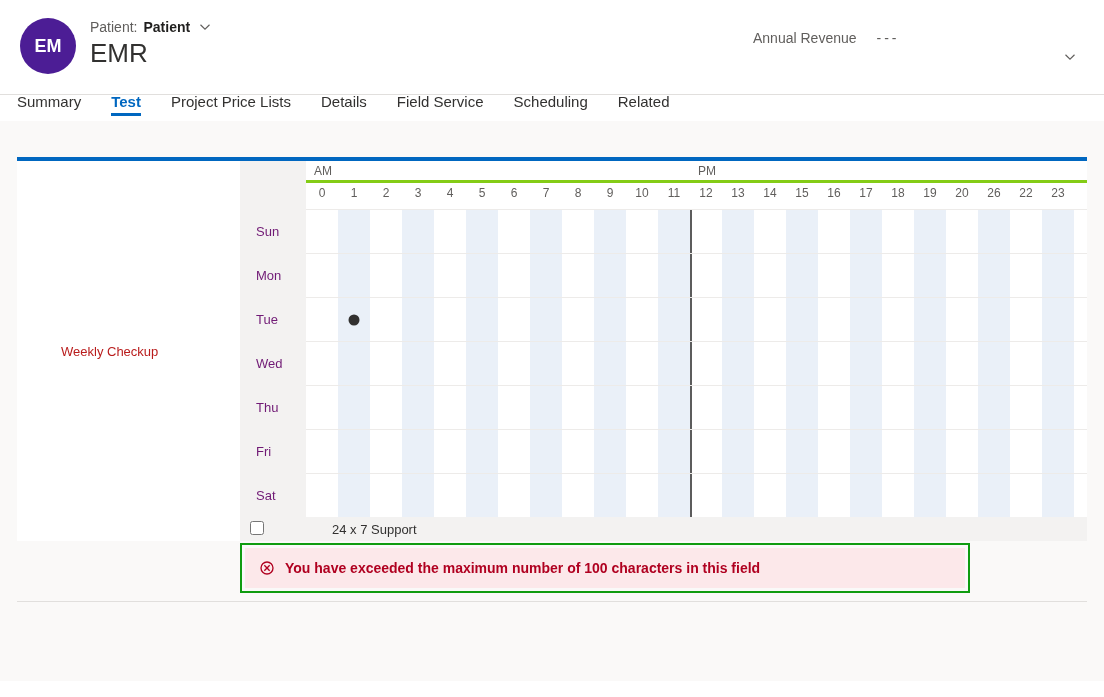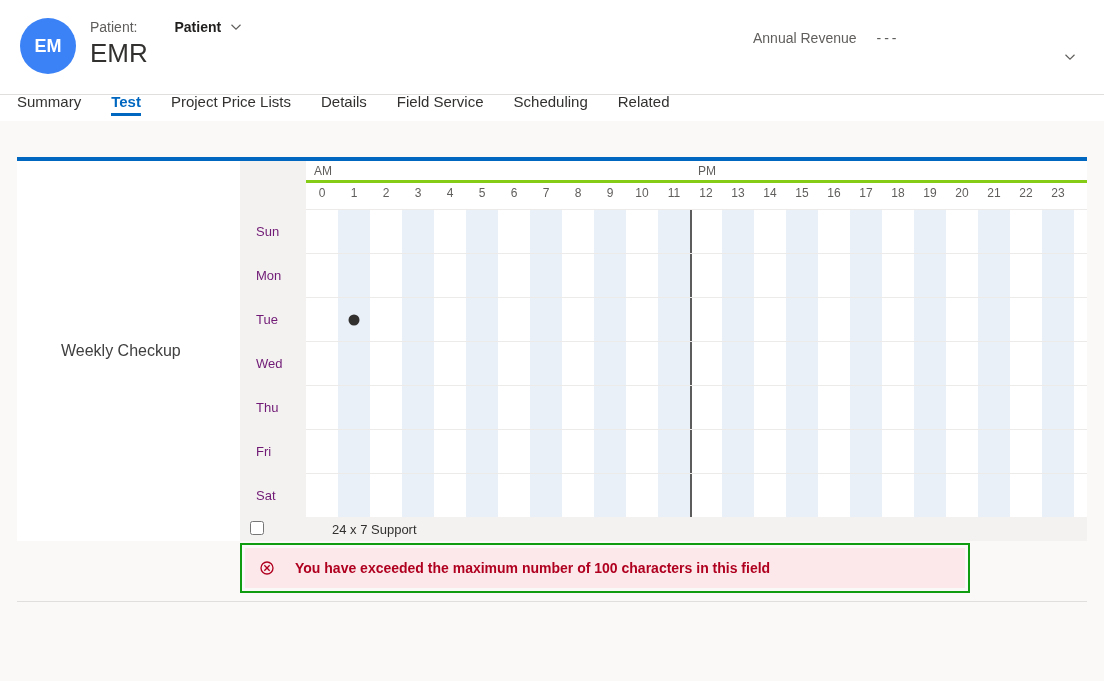--- a/index.html
+++ b/index.html
@@ -17,33 +17,33 @@
     align-items: flex-start;
     padding: 18px 20px 20px 20px;
     border-bottom: 1px solid #e1dfdd;
     gap: 14px;
     position: relative;
   }
   .avatar {
     width: 56px;
     height: 56px;
     border-radius: 50%;
-    background: #3b82f6;
+    background: #4c1d95;
     color: #fff;
     display: flex;
     align-items: center;
     justify-content: center;
     font-size: 18px;
     font-weight: 600;
     flex-shrink: 0;
   }
   .patient-block { display: flex; flex-direction: column; gap: 2px; }
   .patient-label-row { display: flex; align-items: center; gap: 6px; font-size: 14px; }
   .patient-label { color: #605e5c; }
-  .patient-name { color: #201f1e; font-weight: 600; margin-left: 31px; }
+  .patient-name { color: #201f1e; font-weight: 600; }
   .chevron { display:inline-flex; }
   .app-title { font-size: 26px; font-weight: 400; color: #323130; }
   .revenue-block {
     position: absolute;
     left: 753px;
     top: 30px;
     display: flex;
     flex-direction: row;
     gap: 20px;
   }
@@ -91,22 +91,22 @@
     border-top: 4px solid #0067c0;
   }
   .panel-body {
     display: flex;
     align-items: stretch;
   }
   .field-label {
     width: 223px;
     flex-shrink: 0;
     padding: 12px 20px 12px 44px;
-    font-size: 16px;
-    color: #404040;
+    font-size: 13px;
+    color: #b91c1c;
     display: flex;
     align-items: center;
   }
   .schedule-wrapper {
     flex: 1;
     display: flex;
     flex-direction: column;
   }
   .schedule-grid {
     display: flex;
@@ -186,21 +186,21 @@
   .error-container {
     padding: 3px 3px 3px 3px;
     margin: 2px 0 0 223px;
     width: 730px;
     border: 2px solid #0f9c10;
   }
   .error-inner {
     background: #fce8ea;
     display: flex;
     align-items: center;
-    gap: 20px;
+    gap: 10px;
     padding: 12px 14px;
   }
   .error-icon {
     color: #b00020;
     display: inline-flex;
   }
   .error-text {
     color: #b00020;
     font-weight: 700;
     font-size: 14px;
@@ -287,21 +287,21 @@
                 <div class="hour-label">11</div>
                 <div class="hour-label">12</div>
                 <div class="hour-label">13</div>
                 <div class="hour-label">14</div>
                 <div class="hour-label">15</div>
                 <div class="hour-label">16</div>
                 <div class="hour-label">17</div>
                 <div class="hour-label">18</div>
                 <div class="hour-label">19</div>
                 <div class="hour-label">20</div>
-                <div class="hour-label">21</div>
+                <div class="hour-label">26</div>
                 <div class="hour-label">22</div>
                 <div class="hour-label">23</div>
               </div>
             <div id="data-rows">
                 <div class="data-row">
                   <div class="hour-cell"></div>
                   <div class="hour-cell stripe"></div>
                   <div class="hour-cell"></div>
                   <div class="hour-cell stripe"></div>
                   <div class="hour-cell"></div>

